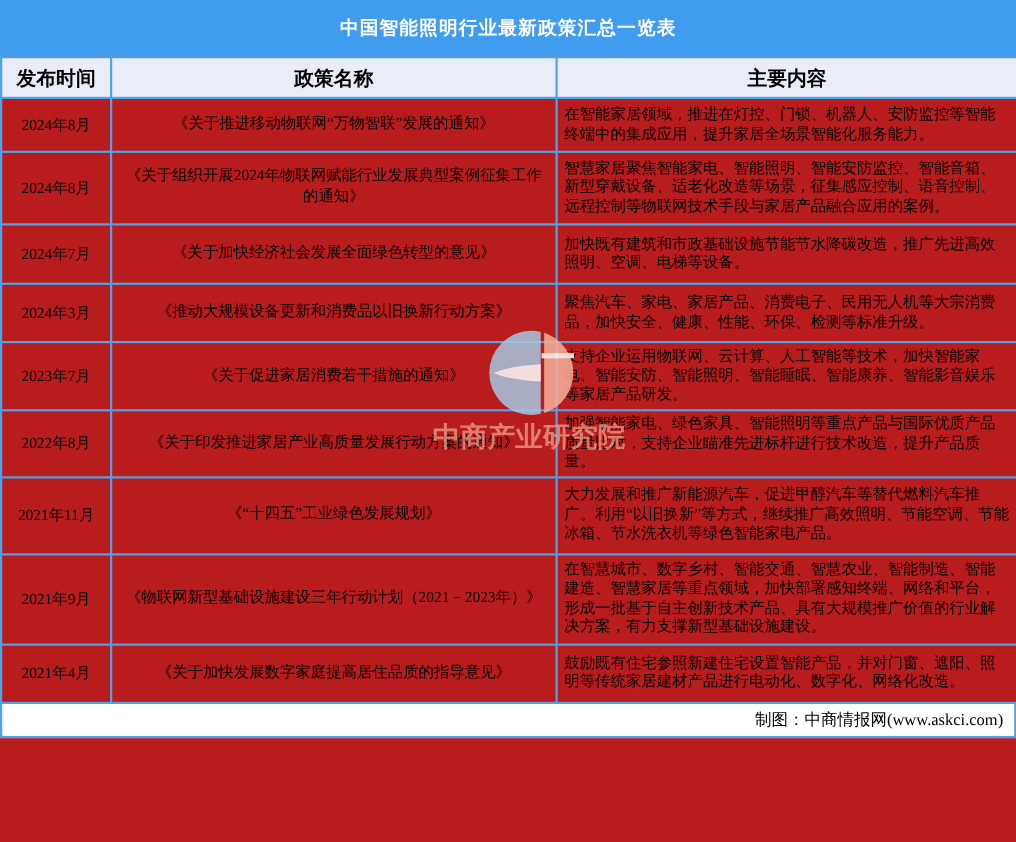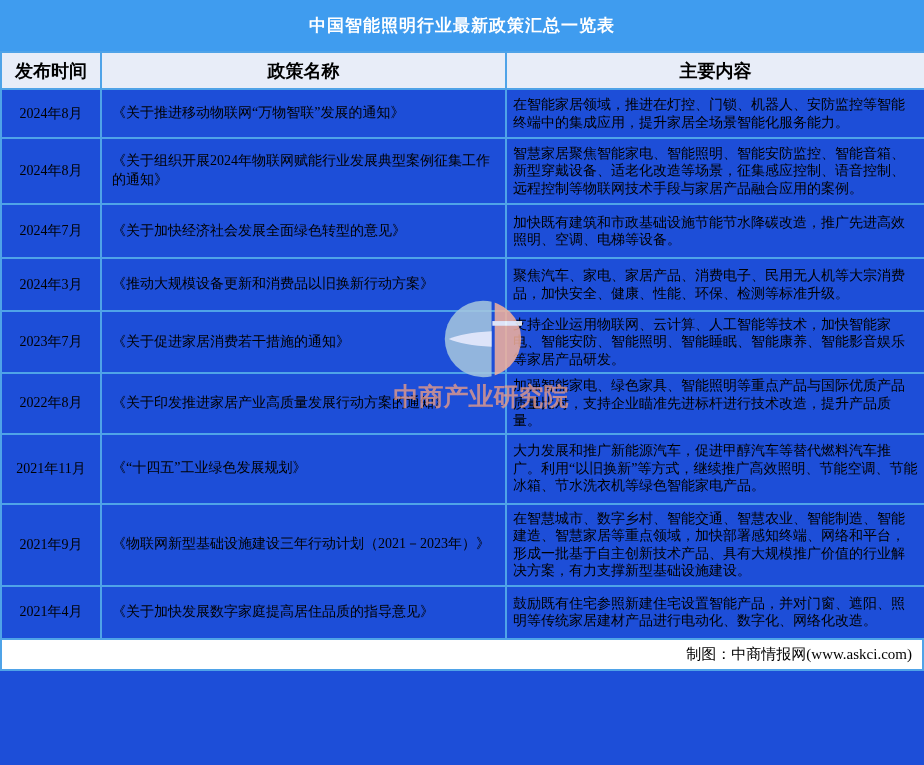--- a/index.html
+++ b/index.html
@@ -1,18 +1,18 @@
 <!DOCTYPE html>
 <html><head>
 <meta charset="utf-8">
 <style>
   * { margin:0; padding:0; box-sizing:border-box; }
   body { background:#ffffff; font-family:"Liberation Sans","DejaVu Sans",sans-serif; }
   .page {
-    position:relative; width:924px; height:765px; background:#1d4ed8;
+    position:relative; width:924px; height:765px; background:#b91c1c;
     overflow:hidden;
   }
   .title-bar {
     width:924px; height:51px; background:#3F9CEF;
     display:flex; align-items:center; justify-content:center;
   }
   .title-bar .title {
     color:#ffffff; font-size:17px; font-weight:bold; letter-spacing:1px;
     font-family:"Liberation Sans","DejaVu Sans",sans-serif;
   }
@@ -25,21 +25,21 @@
   table.policy-table col.c-content { width:419px; }
   table.policy-table th, table.policy-table td {
     border:2px solid #4FA3E8; color:#000000; font-size:14px;
     vertical-align:middle;
   }
   table.policy-table thead th {
     background:#E8EDF8; height:37px; font-size:18px; font-weight:bold;
     text-align:center; font-family:Liberation Sans, sans-serif;
   }
   td.cell-date { text-align:center; padding:3px; }
-  td.cell-name { text-align:left; padding:3px 10px; line-height:1.35; }
+  td.cell-name { text-align:center; padding:3px 10px; line-height:1.35; }
   td.cell-content { text-align:left; padding:3px 6px; line-height:1.25; }
   .footer-bar {
     width:924px; height:31px; border:2px solid #4FA3E8; border-top:none;
     display:flex; align-items:center; justify-content:flex-end;
     padding-right:10px; background:#ffffff;
   }
   .footer-bar .credit {
     font-size:15px; color:#000000;
     font-family:"Liberation Serif","DejaVu Serif",serif;
   }

